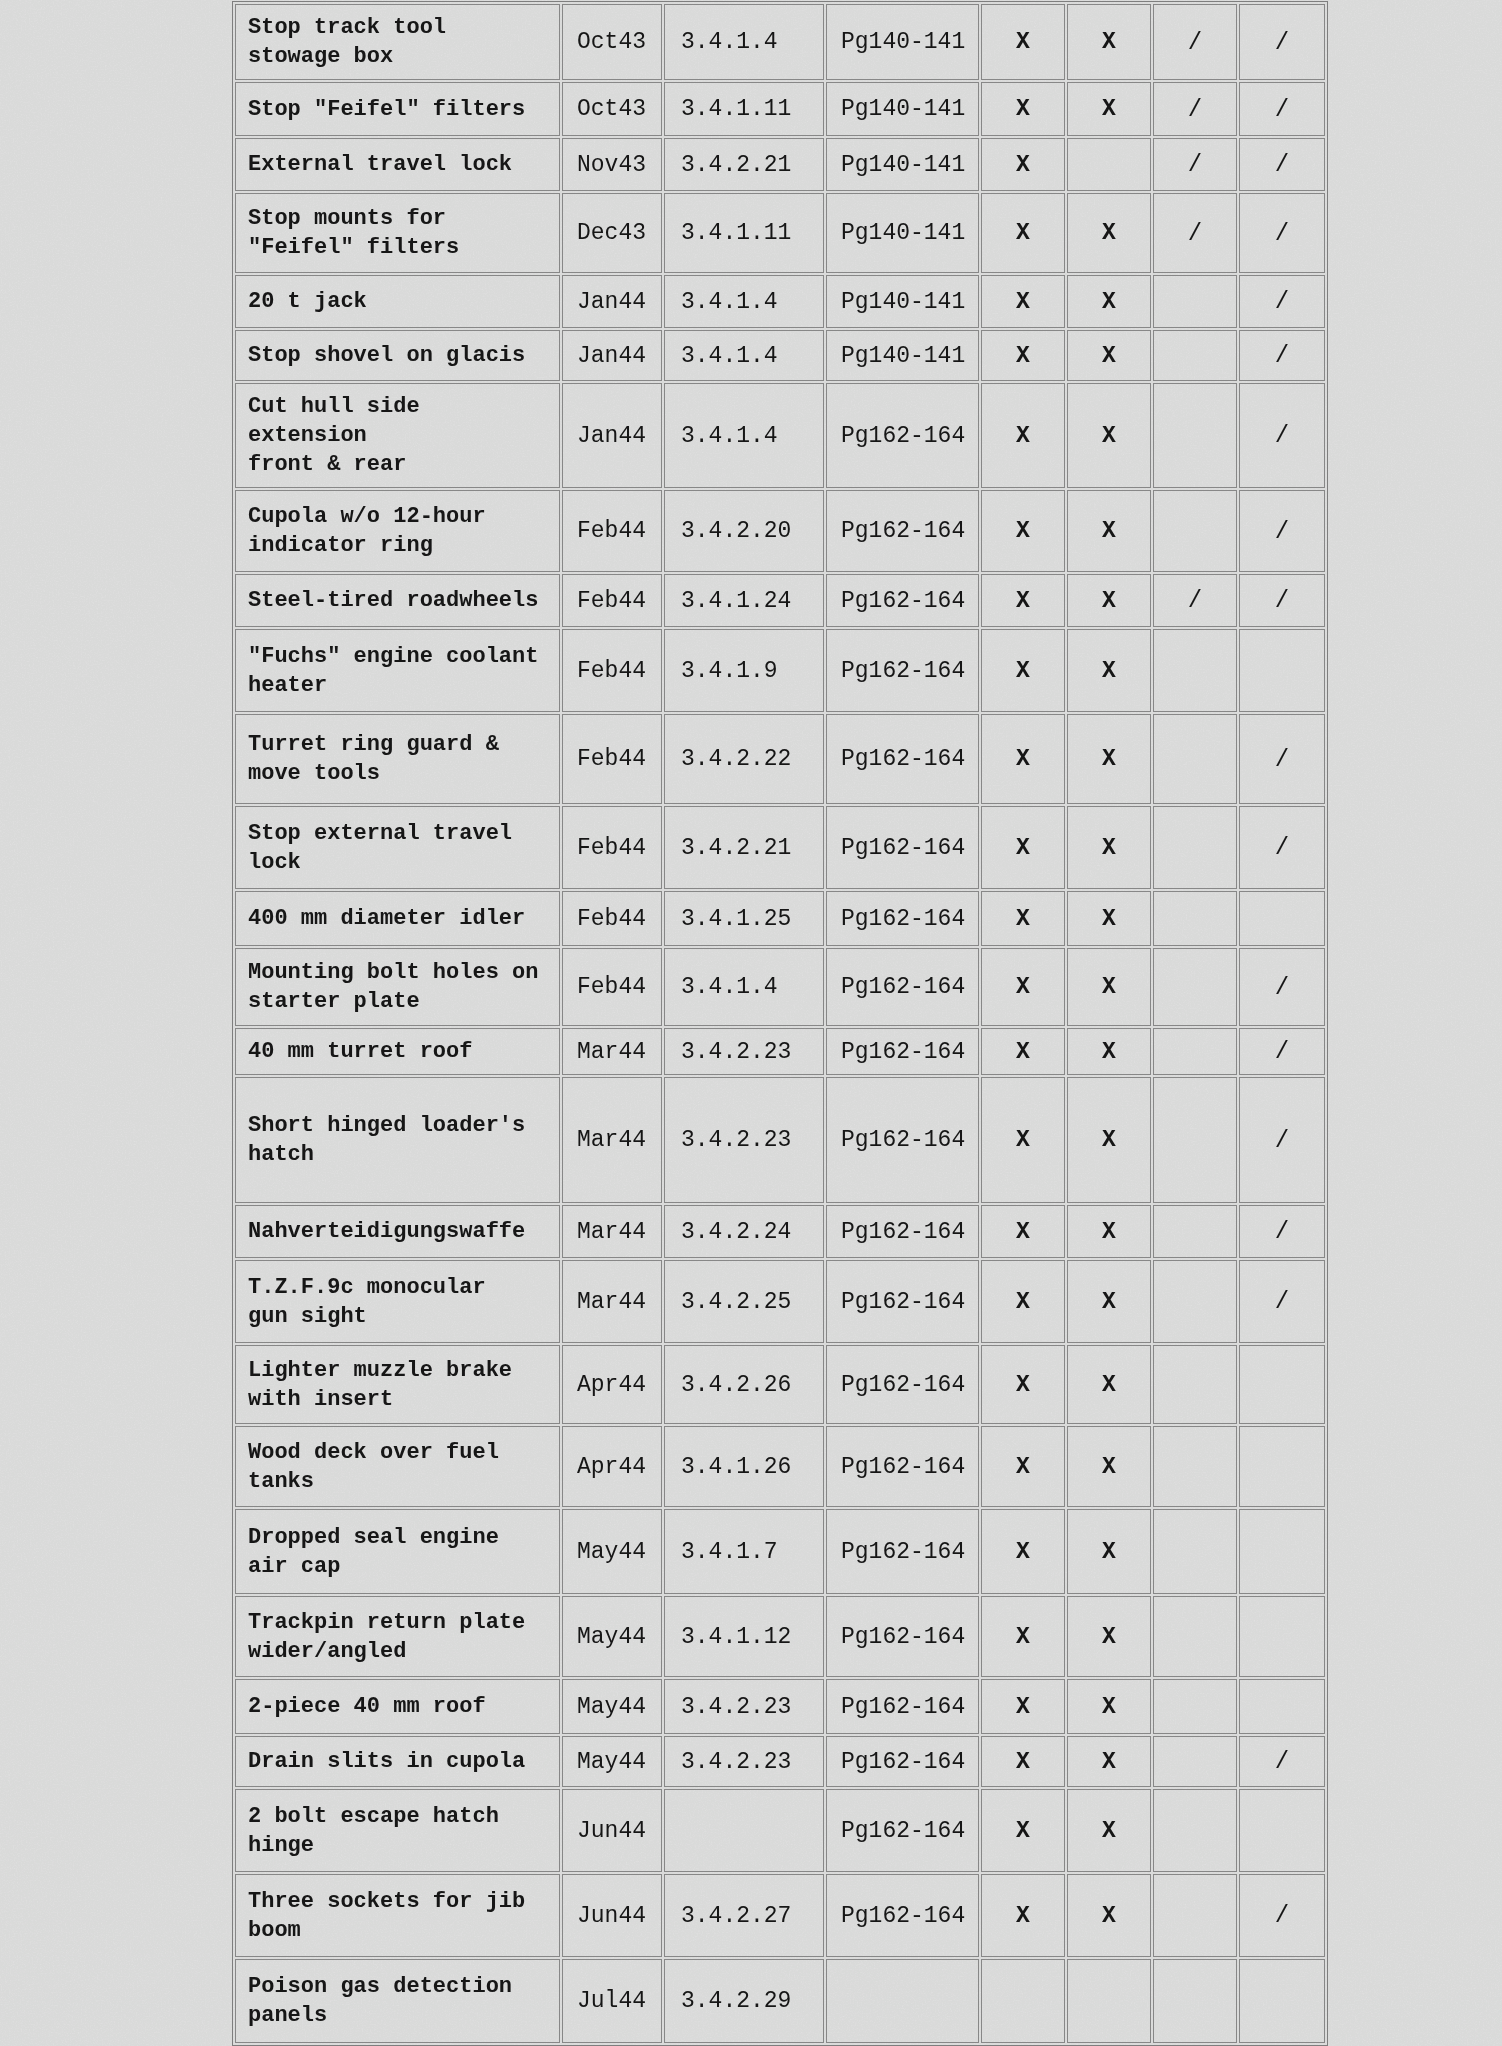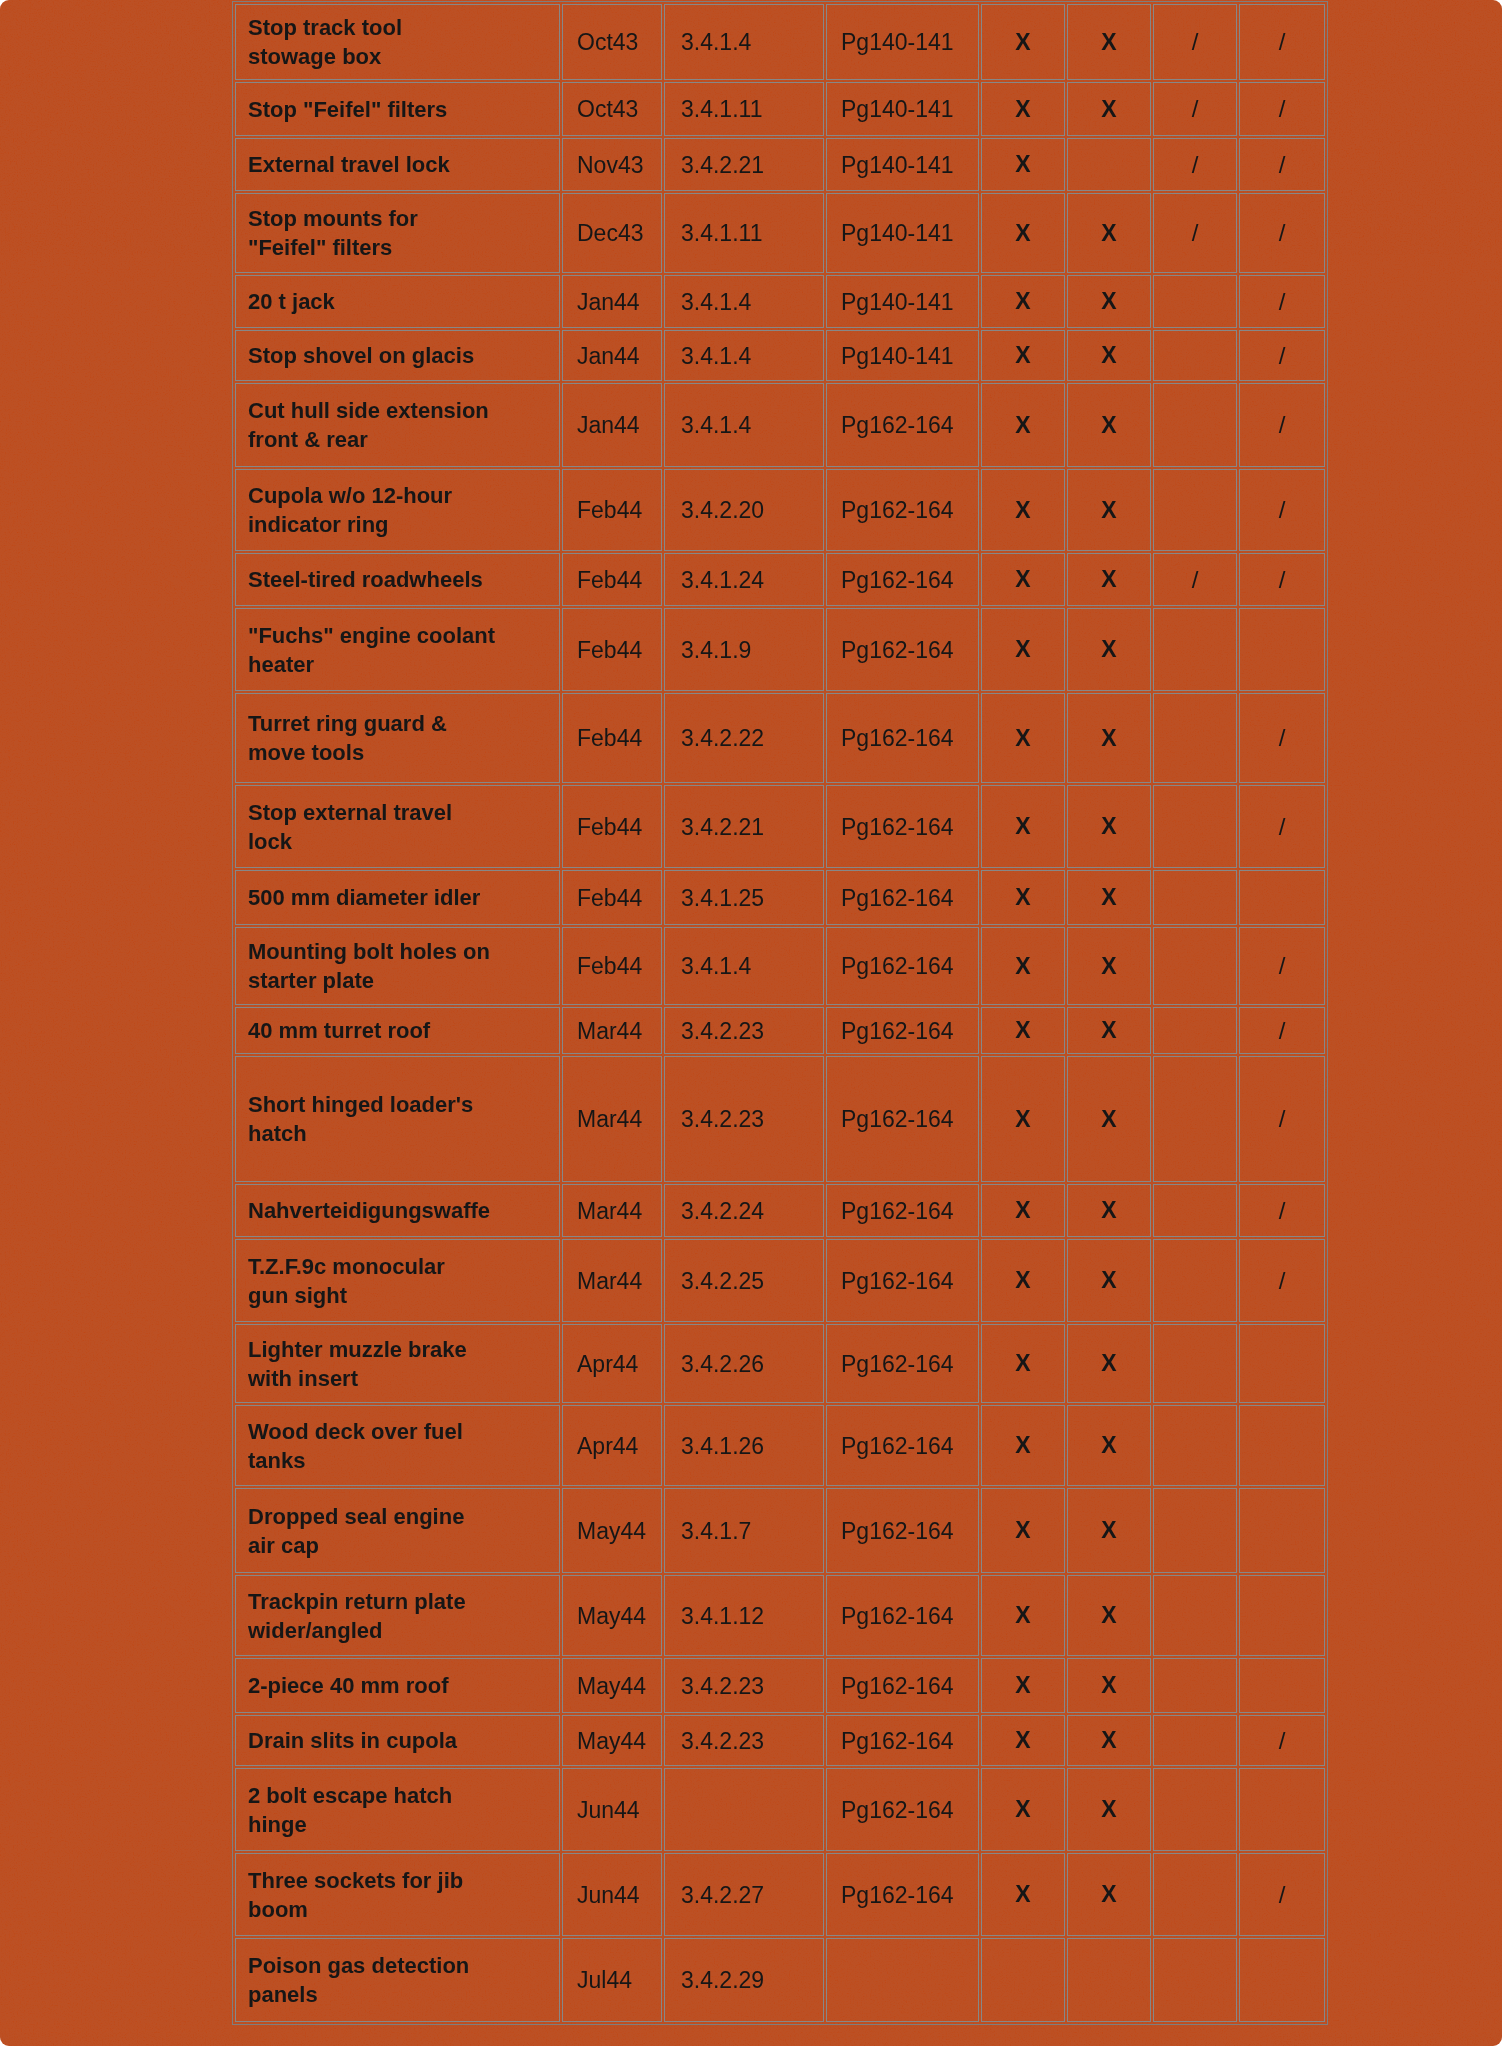--- a/index.html
+++ b/index.html
@@ -1,22 +1,21 @@
 <!DOCTYPE html>
 <html><head>
 <meta charset="utf-8">
 <style>
   html,body{margin:0;padding:0;}
   #page{
     position:relative;
     width:1502px;height:2046px;
-    background:#c2410c;
+    background:#e5e5e5;
     overflow:hidden;
-    font-family:Liberation Sans, sans-serif;
-    border-radius:9px;
+    font-family:Liberation Mono, monospace;
   }
   #paper-noise{position:absolute;left:0;top:0;width:100%;height:100%;pointer-events:none;}
   table.mods{
     position:absolute;left:232px;top:1px;
     width:1094px;
     border-collapse:separate;
     border-spacing:2px;
     border:1px solid #7e7e7e;
     table-layout:fixed;
   }
@@ -200,21 +199,21 @@
 lock</td>
           <td class="plain">Feb44</td>
           <td class="plain sec">3.4.2.21</td>
           <td class="plain">Pg162-164</td>
           <td class="mark">X</td>
           <td class="mark">X</td>
           <td class="slash"></td>
           <td class="slash">/</td>
         </tr>
         <tr>
-          <td class="desc" style="height: 55px;">500 mm diameter idler</td>
+          <td class="desc" style="height: 55px;">400 mm diameter idler</td>
           <td class="plain">Feb44</td>
           <td class="plain sec">3.4.1.25</td>
           <td class="plain">Pg162-164</td>
           <td class="mark">X</td>
           <td class="mark">X</td>
           <td class="slash"></td>
           <td class="slash"></td>
         </tr>
         <tr>
           <td class="desc" style="height: 78px;">Mounting bolt holes on

